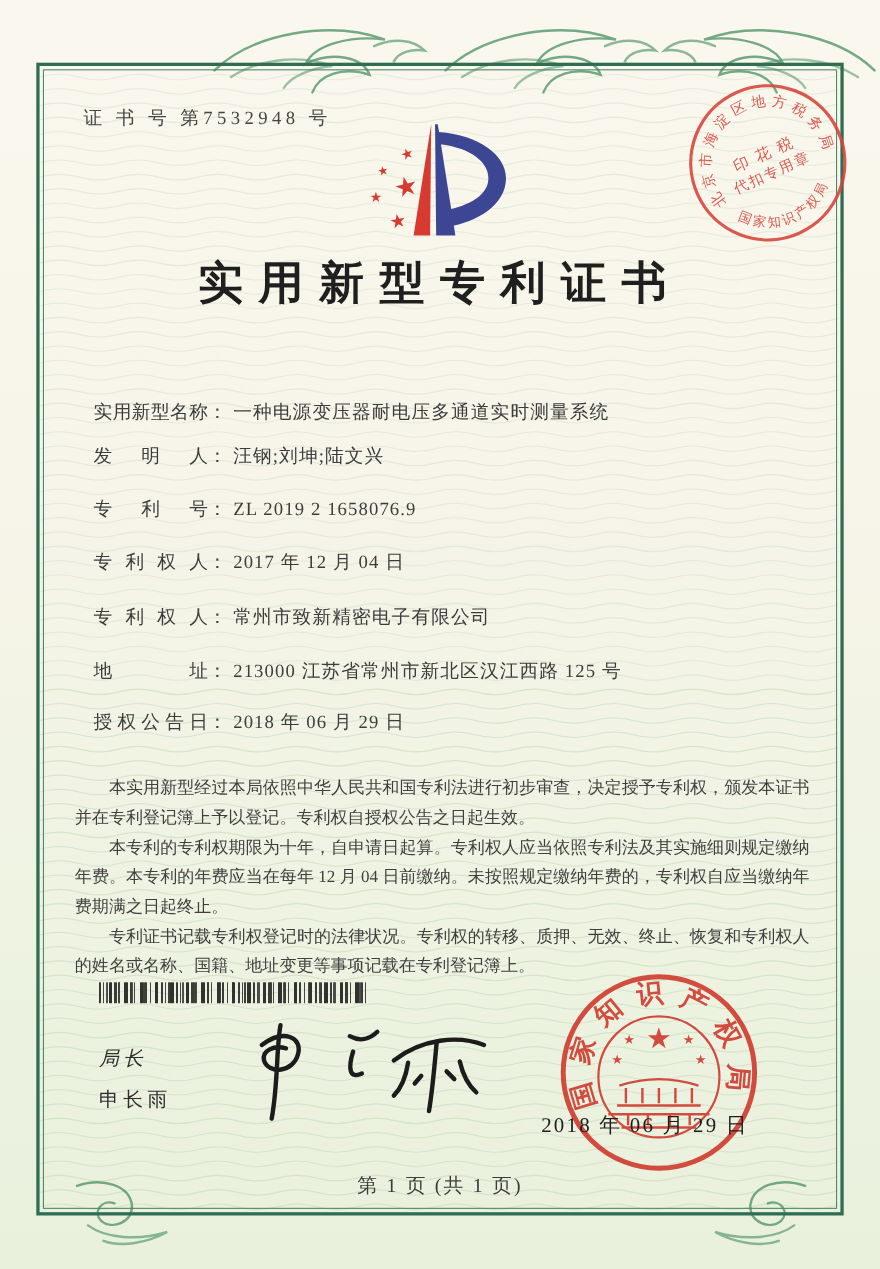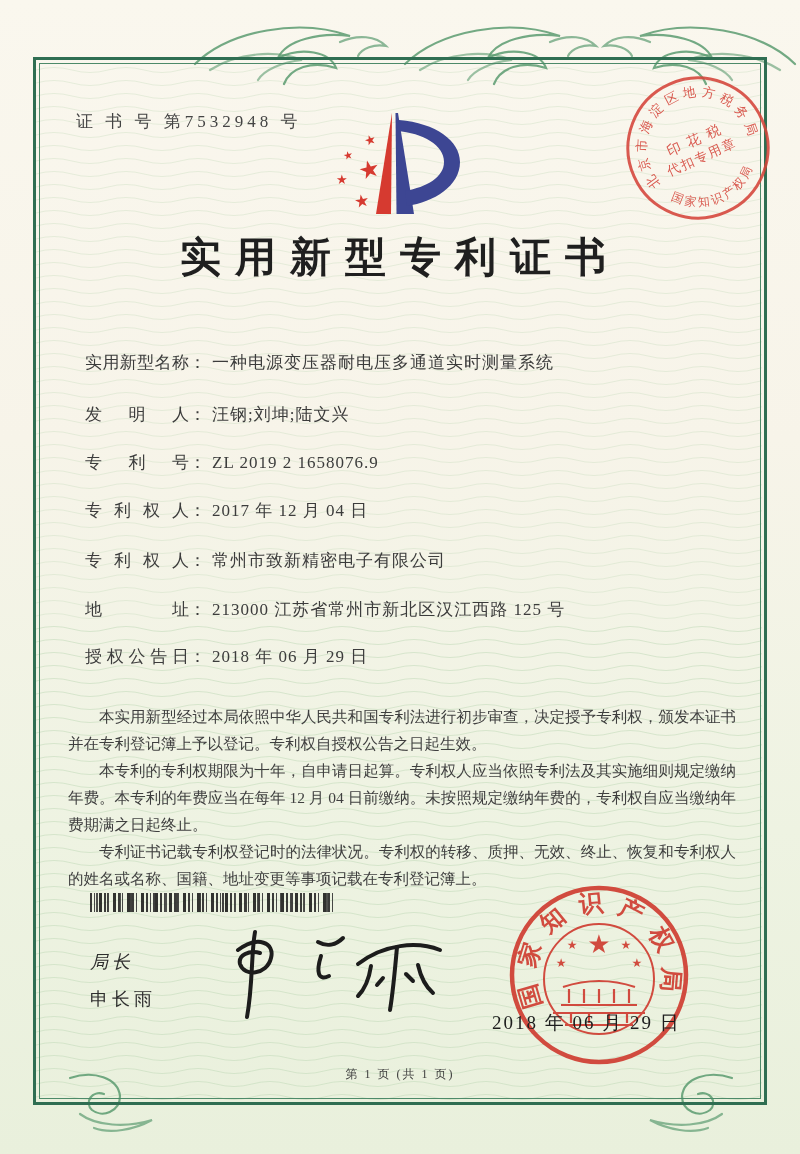--- a/index.html
+++ b/index.html
@@ -5,41 +5,41 @@
   html,body{margin:0;padding:0;background:#e9e7dd;}
   .page{
     position:relative;width:800px;height:1154px;margin:0 auto;overflow:hidden;
     background:linear-gradient(180deg,#faf7ee 0%,#f7f4e9 38%,#eef3e2 72%,#e9f0dc 100%);
     font-family:"Liberation Serif","DejaVu Serif",serif;color:#3a3a3a;
   }
   .frame-outer{position:absolute;left:33px;top:57px;width:728px;height:1042px;
     border:3px solid #2f6e52;}
   .frame-inner{position:absolute;left:3px;top:3px;right:3px;bottom:3px;
     border:1px solid #4d8a69;}
-  .cert-number{position:absolute;left:76px;top:110px;font-size:17px;letter-spacing:4px;color:#444;}
+  .cert-number{position:absolute;left:76px;top:96px;font-size:17px;letter-spacing:4px;color:#444;}
   .title{position:absolute;left:0;top:230px;width:100%;text-align:center;
     font-size:41px;font-weight:bold;letter-spacing:14px;color:#1f1f1f;}
   .fields{position:absolute;left:85px;top:0;width:640px;}
   .row{position:absolute;left:0;font-size:17px;white-space:nowrap;color:#3c3c3c;}
   .row .lbl{display:inline-block;width:104px;text-align:justify;text-align-last:justify;vertical-align:top;}
   .row .val{margin-left:6px;letter-spacing:1px;}
   .row2{position:absolute;font-size:17px;white-space:nowrap;color:#3c3c3c;}
   .body-text{position:absolute;left:68px;top:684px;width:668px;font-size:15.5px;
     line-height:27px;text-align:justify;color:#3f3f3f;margin-top:19px;}
   .body-text p{margin:0;text-indent:2em;}
   .barcode{position:absolute;left:90px;top:893px;width:246px;height:19px;opacity:.85;
     background:
       repeating-linear-gradient(90deg,#1c1c1c 0 2px,transparent 2px 4px,#2a2a2a 4px 5px,transparent 5px 9px,#111 9px 12px,transparent 12px 14px),
       repeating-linear-gradient(90deg,transparent 0 6px,#333 6px 8px,transparent 8px 17px,#222 17px 19px,transparent 19px 23px);}
   .sig-title{position:absolute;left:90px;top:950px;font-size:18px;letter-spacing:4px;color:#2e2e2e;font-style:italic;}
   .sig-name{position:absolute;left:90px;top:987px;font-size:18px;letter-spacing:4px;color:#2e2e2e;}
   .seal-date{position:absolute;left:492px;top:1010px;width:224px;font-size:19px;
     letter-spacing:2px;color:#1d1d1d;white-space:nowrap;}
   .footer{position:absolute;left:0;top:1066px;width:100%;text-align:center;
-    font-size:12px;letter-spacing:2px;color:#3c3c3c;}
+    font-size:18px;letter-spacing:2px;color:#3c3c3c;}
   svg{position:absolute;}
 </style>
 </head>
 <body>
 
 <div class="page">
 
   <svg id="waves" style="left:36px;top:60px;" width="726" height="1042" viewBox="0 0 726 1042">
       <path d="M0 10 q18 -5 36 0 t36 0 t36 0 t36 0 t36 0 t36 0 t36 0 t36 0 t36 0 t36 0 t36 0 t36 0 t36 0 t36 0 t36 0 t36 0 t36 0 t36 0 t36 0 t36 0 t36 0" fill="none" stroke="#c8ddbe" stroke-width="1" opacity="0.4"></path>
       <path d="M0 23 q18 -5 36 0 t36 0 t36 0 t36 0 t36 0 t36 0 t36 0 t36 0 t36 0 t36 0 t36 0 t36 0 t36 0 t36 0 t36 0 t36 0 t36 0 t36 0 t36 0 t36 0 t36 0" fill="none" stroke="#c8ddbe" stroke-width="1" opacity="0.4"></path>
@@ -178,21 +178,21 @@
         <textPath id="taxBotText" href="#taxBotArc" textLength="99">国家知识产权局</textPath>
       </text>
       <text x="90" y="86" text-anchor="middle" font-size="14" letter-spacing="2">印 花 税</text>
       <text x="90" y="104" text-anchor="middle" font-size="13" letter-spacing="2">代扣专用章</text>
     </g>
   </svg>
 
   <div class="title">实用新型专利证书</div>
 
   <div class="fields">
-    <div class="row" style="top:351px">
+    <div class="row" style="top:363px">
       <span class="lbl">实用新型名称</span><span>：</span><span class="val">一种电源变压器耐电压多通道实时测量系统</span>
     </div>
     <div class="row" style="top:403px">
       <span class="lbl">发明人</span><span>：</span><span class="val">汪钢;刘坤;陆文兴</span>
     </div>
     <div class="row" style="top:451px">
       <span class="lbl">专利号</span><span>：</span><span class="val">ZL 2019 2 1658076.9</span>
     </div>
     <div class="row" style="top:499px">
       <span class="lbl">专利权人</span><span>：</span><span class="val">2017 年 12 月 04 日</span>

